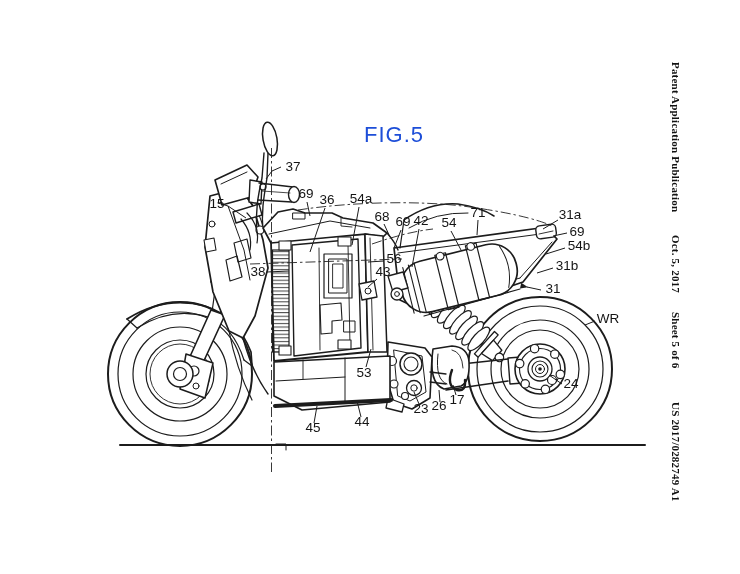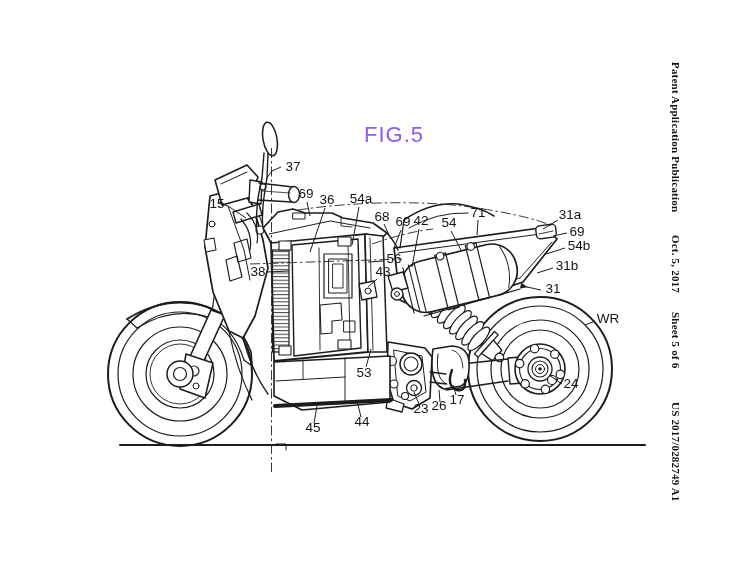--- a/index.html
+++ b/index.html
@@ -1,20 +1,20 @@
 <!DOCTYPE html>
 <html><head>
 <meta charset="utf-8">
 <style>
   html,body{margin:0;padding:0;background:#ffffff;}
   .page{position:relative;width:740px;height:574px;background:#ffffff;overflow:hidden;
         font-family:"Liberation Sans",sans-serif;}
   .artwork{position:absolute;left:0;top:0;}
   .fig-title{position:absolute;left:364px;top:122px;font-size:22px;letter-spacing:1px;
-             color:#8b5cf6;font-family:"Liberation Sans",sans-serif;z-index:2;}
+             color:#1d4ed8;font-family:"Liberation Sans",sans-serif;z-index:2;}
   .margin-text{position:absolute;left:670px;top:62px;height:470px;writing-mode:vertical-rl;
                font-family:"Liberation Serif",serif;font-weight:bold;font-size:11px;
                color:#111;letter-spacing:0.2px;white-space:nowrap;z-index:2;}
   .margin-text span{display:inline;}
   .margin-text .g1{margin-top:20px;}
   .margin-text .g2{margin-top:16px;}
   .margin-text .g3{margin-top:30px;}
   .s{fill:none;stroke:#1c1c1c;stroke-linecap:round;stroke-linejoin:round;}
   .w{fill:#ffffff;stroke:#1c1c1c;stroke-linecap:round;stroke-linejoin:round;}
   .ph{fill:none;stroke:#222;stroke-width:0.9;stroke-dasharray:10 3 2.5 3;}

